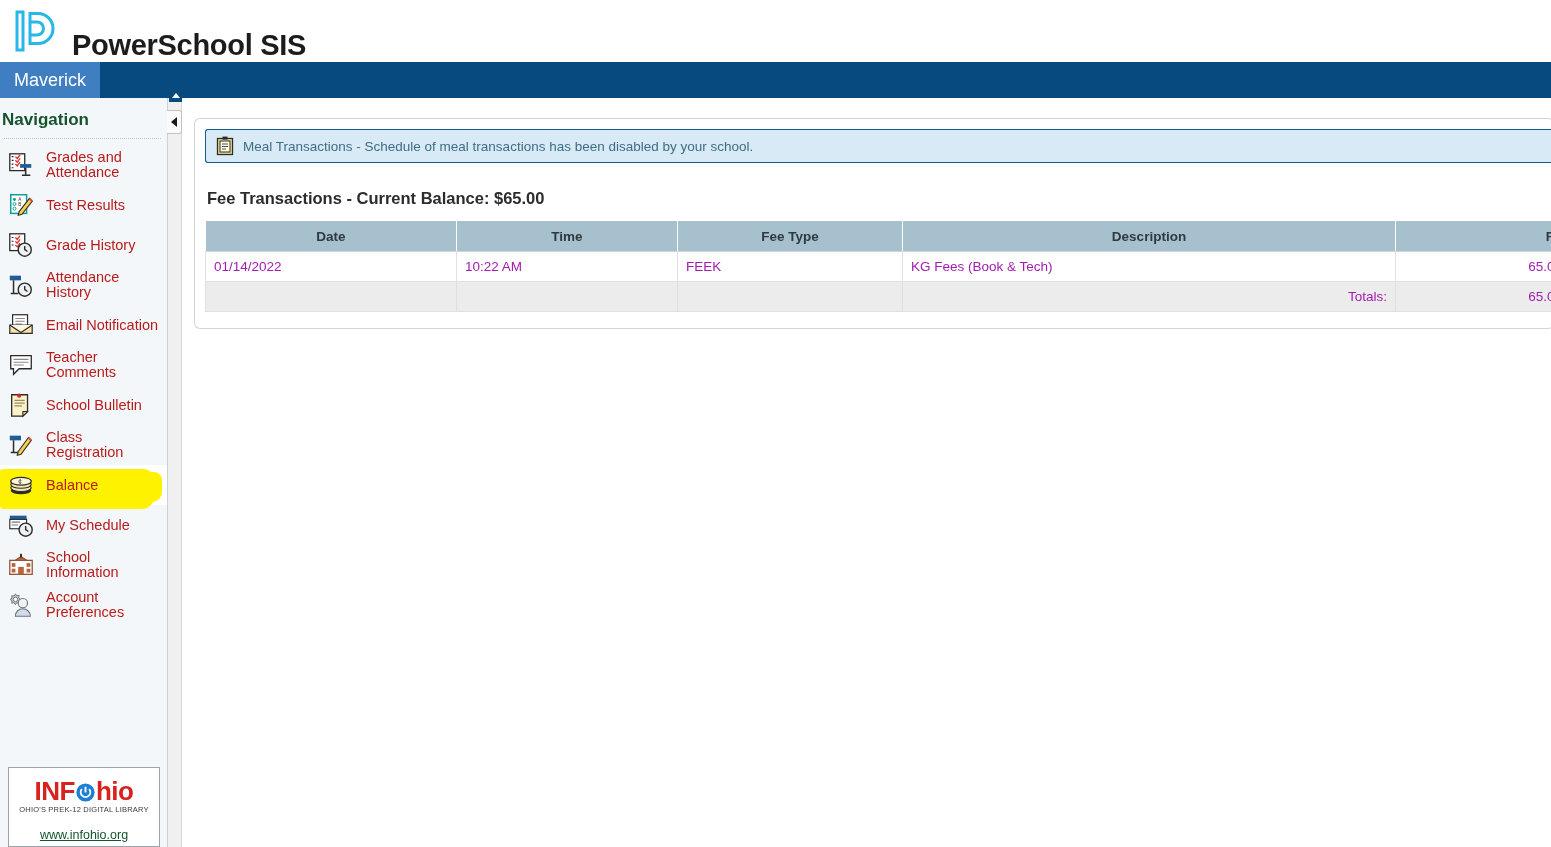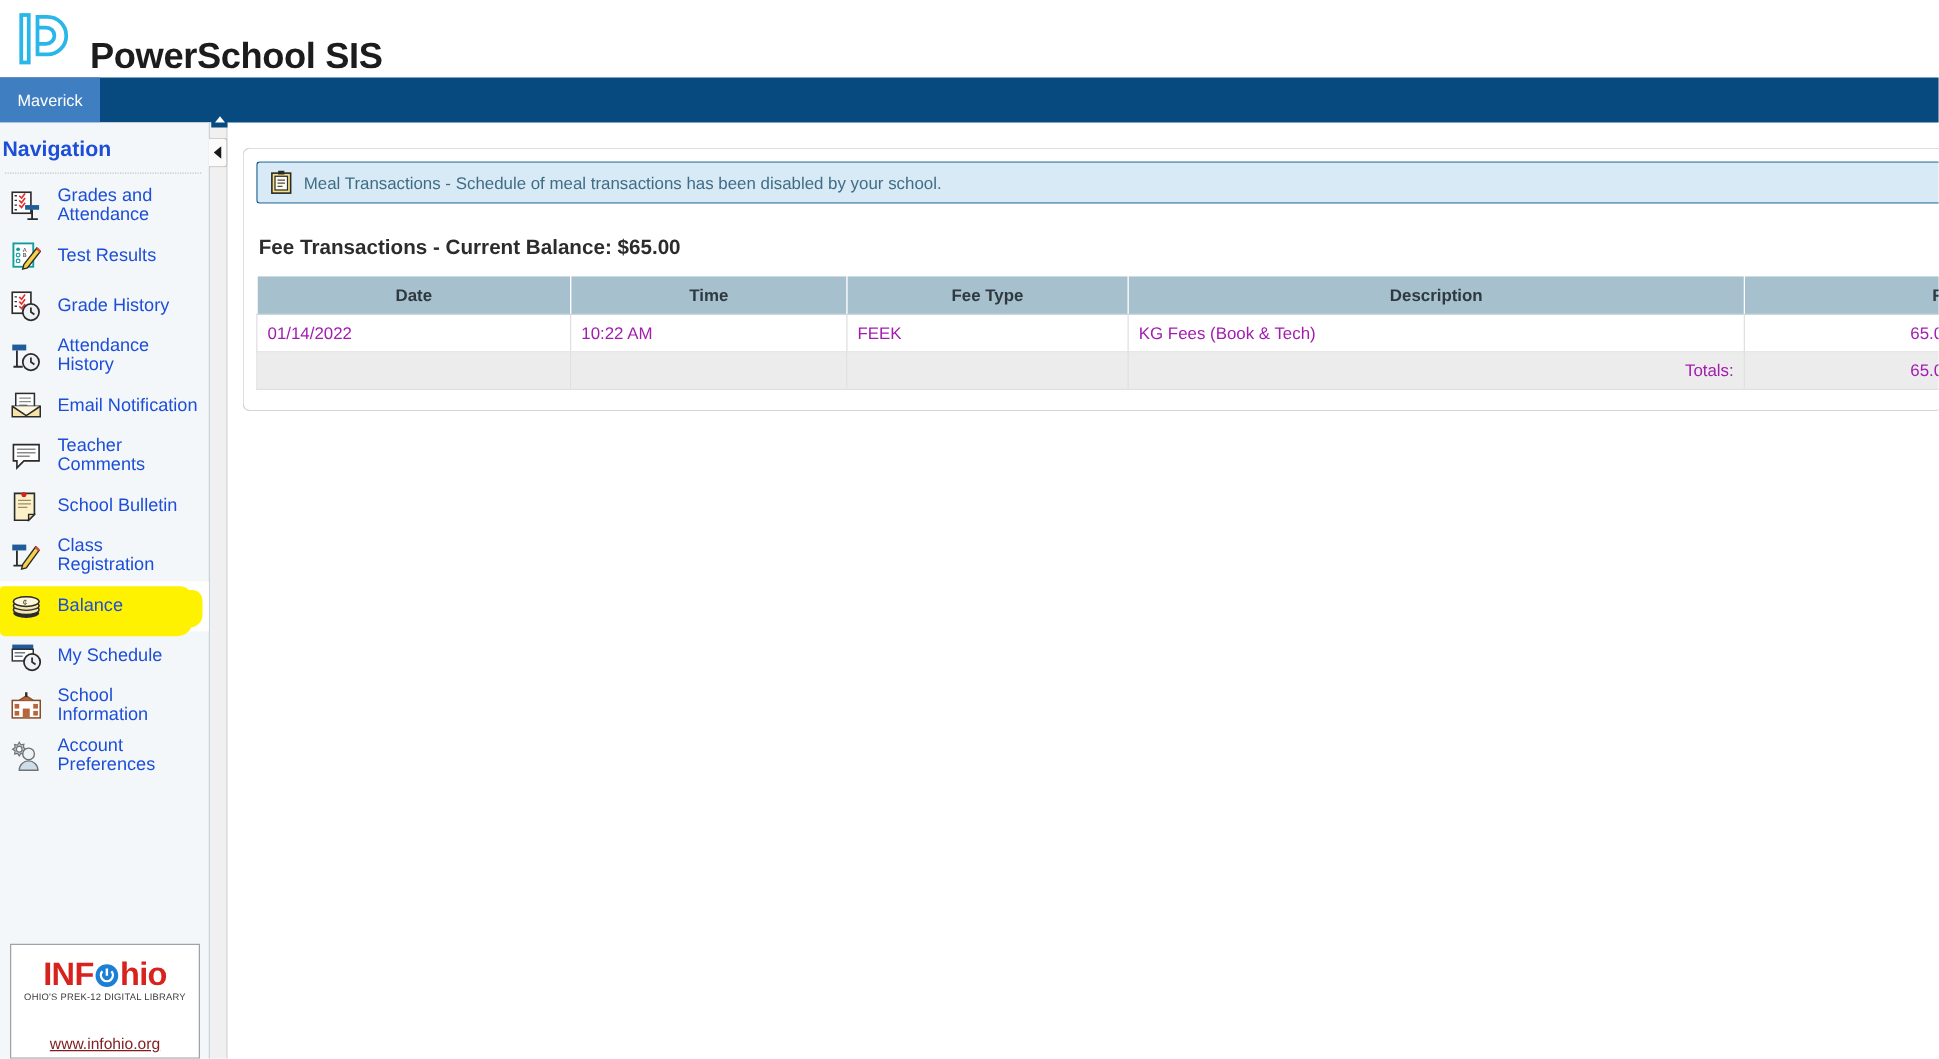--- a/index.html
+++ b/index.html
@@ -16,46 +16,46 @@
   }
   .brand-logo{width:42px;height:46px;margin-right:16px;flex:0 0 auto;}
   .brand-title{
     font-size:29px;font-weight:bold;color:#1c1c1c;letter-spacing:-0.3px;margin-top:28px;
   }
   
   .navbar{
     height:36px;background:#064a80;display:flex;align-items:stretch;
   }
   .student-tab{
-    background:#3f7fc1;color:#ffffff;font-size:13px;
+    background:#3f7fc1;color:#ffffff;font-size:18px;
     display:flex;align-items:center;padding:0 14px;
   }
   
   .layout{display:flex;height:749px;position:relative;}
   
   .sidebar{
     width:168px;flex:0 0 168px;background:#f4f7f9;
     border-right:1px solid #c9d2d8;position:relative;box-sizing:border-box;
   }
   .nav-heading{
-    font-size:17px;font-weight:bold;color:#1d4ed8;
+    font-size:17px;font-weight:bold;color:#14532d;
     padding:12px 0 8px 2px;
   }
   .nav-sep{border-bottom:1px dotted #bcc6cc;margin:0 6px 6px 4px;}
   .nav-item{
     display:flex;align-items:center;min-height:40px;
     padding:5px 4px 5px 6px;box-sizing:border-box;position:relative;
     cursor:pointer;
   }
   .nav-ico{
     width:30px;flex:0 0 30px;height:30px;margin-right:10px;
     display:flex;align-items:center;justify-content:center;
   }
   .nav-label{
-    font-size:14.5px;color:#1d4ed8;line-height:15px;
+    font-size:14.5px;color:#b91c1c;line-height:15px;
   }
   .nav-item.selected{background:#ffffff;}
   .hl{
     position:absolute;left:0;top:4px;width:154px;height:40px;
     background:#fff200;border-radius:3px 10px 12px 4px;z-index:0;
   }
   .hl:after{
     content:"";position:absolute;right:-8px;top:3px;width:14px;height:30px;
     background:#fff200;border-radius:0 8px 10px 0;
   }
@@ -65,22 +65,22 @@
   
   .infohio{
     position:absolute;left:8px;bottom:0;width:152px;
     border:1px solid #9aa4aa;background:#fff;
     padding:10px 0 4px;text-align:center;box-sizing:border-box;
   }
   .ih-word{font-size:26px;font-weight:bold;letter-spacing:-0.5px;line-height:26px;}
   .ih-red{color:#d8221d;}
   .ih-tag{font-size:7.5px;color:#3a3a3a;letter-spacing:0.2px;margin-top:1px;}
   .ih-link{
-    font-size:12.5px;color:#7f1d1d;text-decoration:underline;
-    margin-top:26px;display:block;
+    font-size:12.5px;color:#14532d;text-decoration:underline;
+    margin-top:14px;display:block;
   }
   
   .scroll-track{
     position:absolute;left:168px;top:0;width:13px;height:749px;
     background:#f0f0f0;border-right:1px solid #d8d8d8;
   }
   .scroll-up{
     position:absolute;left:169px;top:-9px;width:13px;height:13px;
     background:#064a80;display:flex;align-items:center;justify-content:center;
   }

